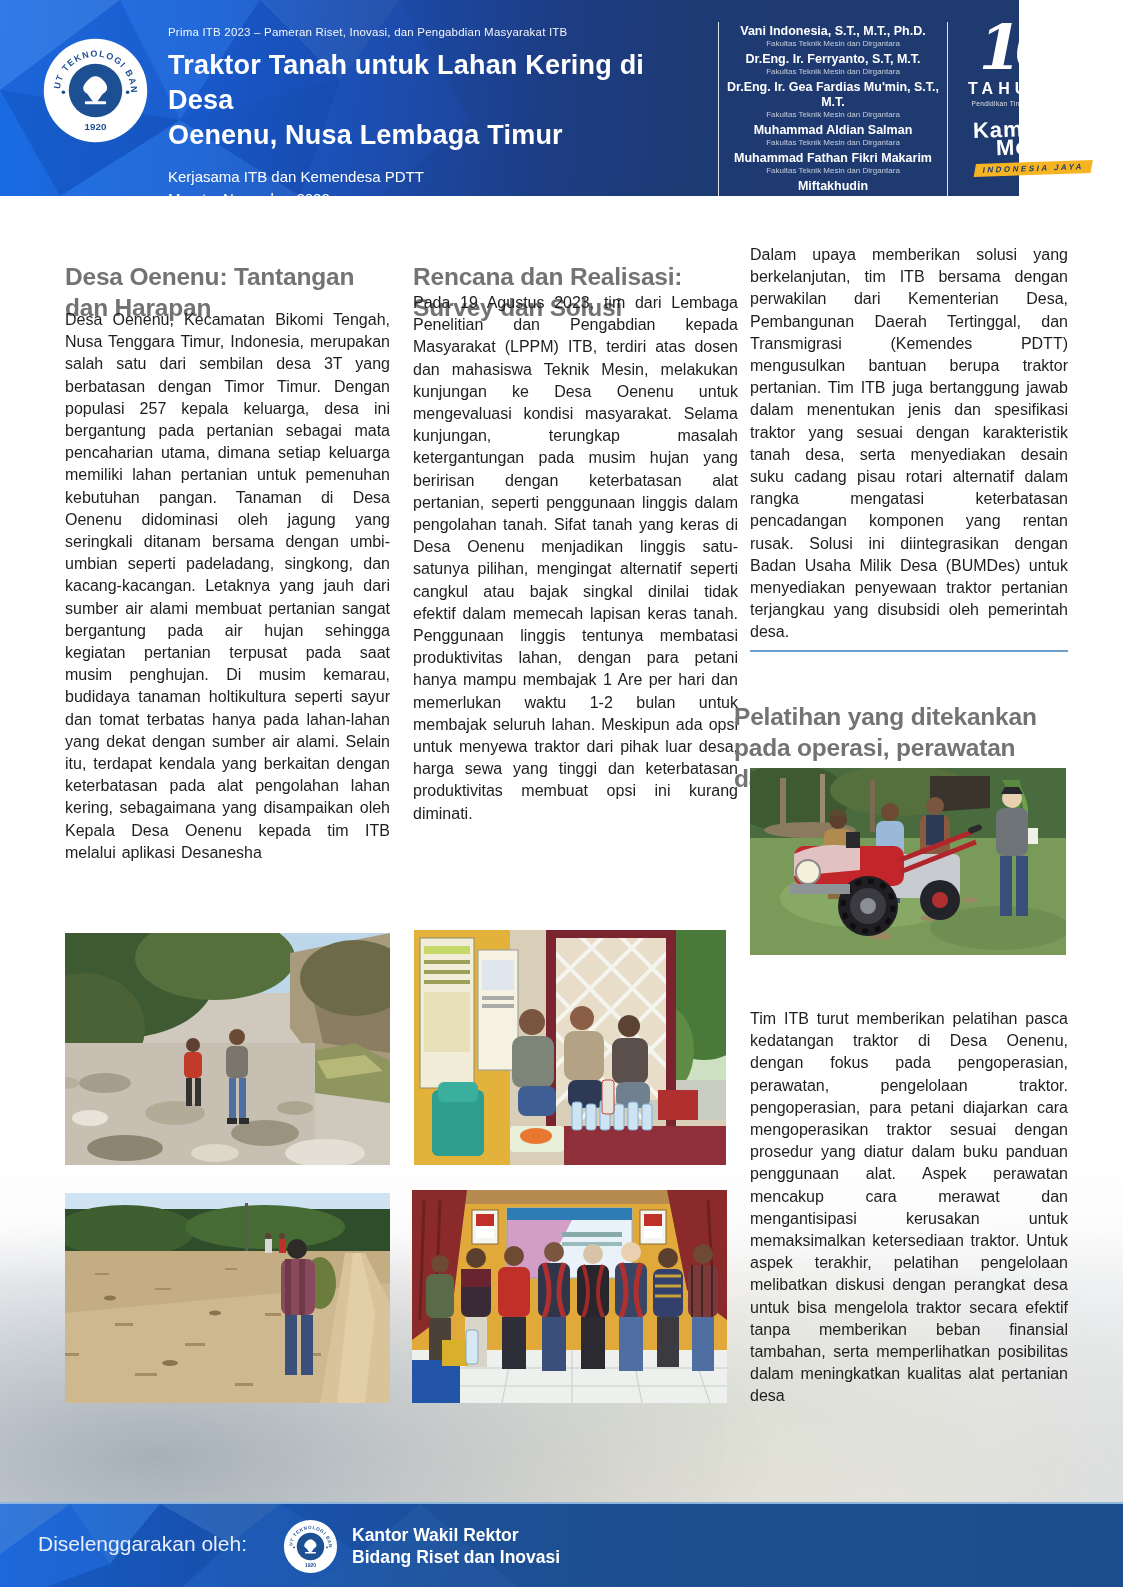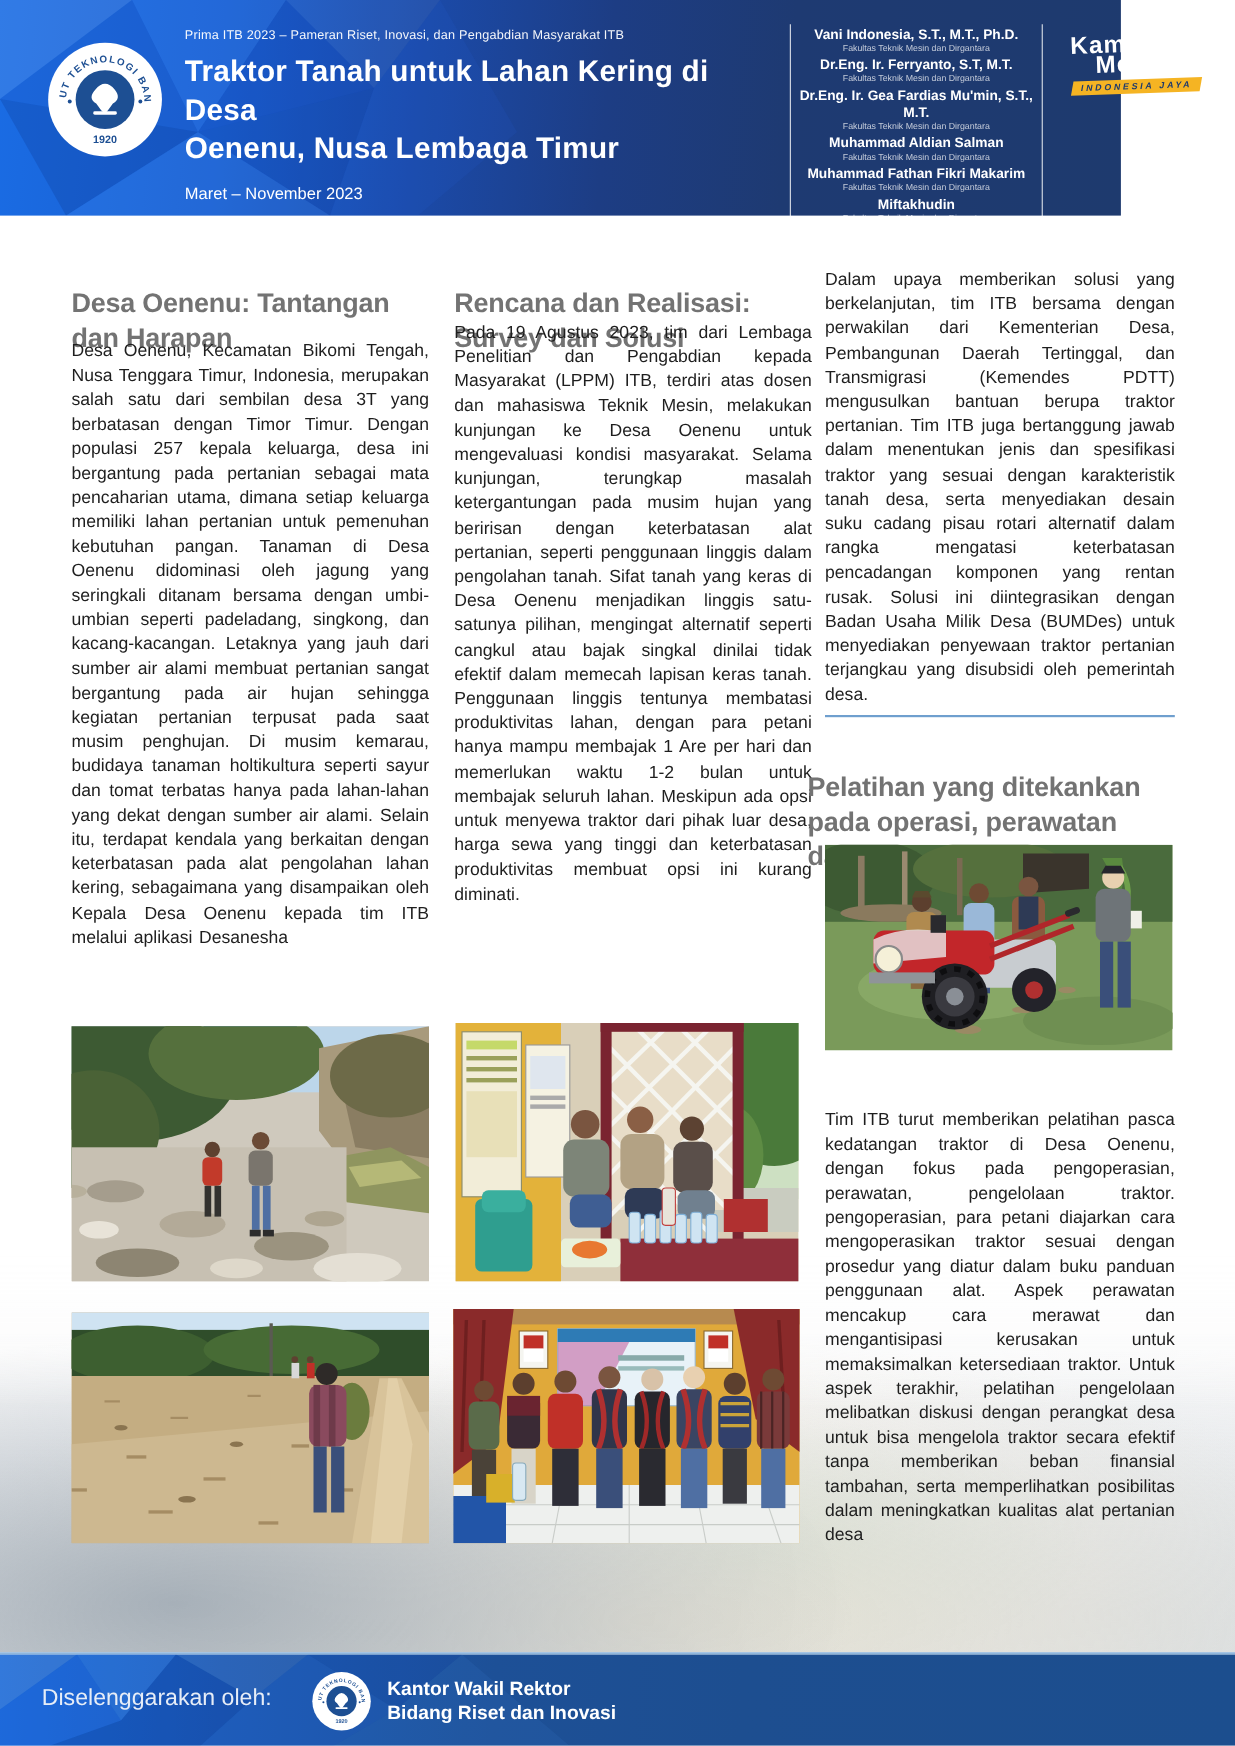--- a/index.html
+++ b/index.html
@@ -107,20 +107,21 @@
         <use href="#itb-seal"></use>
       </svg>
 
     <div class="hdr-text">
       <div class="kicker">Prima ITB 2023 – Pameran Riset, Inovasi, dan Pengabdian Masyarakat ITB</div>
       <div class="title">
         <span>Traktor Tanah untuk Lahan Kering di Desa</span><br>
         <span>Oenenu, Nusa Lembaga Timur</span>
       </div>
       <div class="subtitle">
+        <div>Kerjasama ITB dan Kemendesa PDTT</div>
         <div>Maret – November 2023</div>
       </div>
     </div>
 
     <div class="authors">
       <div class="author">
         <div class="a-name">Vani Indonesia, S.T., M.T., Ph.D.</div>
         <div class="a-aff">Fakultas Teknik Mesin dan Dirgantara</div>
       </div>
       <div class="author">
@@ -139,20 +140,25 @@
         <div class="a-name">Muhammad Fathan Fikri Makarim</div>
         <div class="a-aff">Fakultas Teknik Mesin dan Dirgantara</div>
       </div>
       <div class="author">
         <div class="a-name">Miftakhudin</div>
         <div class="a-aff">Fakultas Teknik Mesin dan Dirgantara</div>
       </div>
     </div>
 
     <div class="hdr-logos">
+      <div class="logo103">
+        <div class="n103">103</div>
+        <div class="tahun">TAHUN ITB</div>
+        <div class="tagline103">Pendidikan Tinggi Teknik di Indonesia</div>
+      </div>
       <div class="km">
         <div class="km1">Kampus</div>
         <div class="km2">Merdeka</div>
         <div class="ribbon">INDONESIA JAYA</div>
       </div>
     </div>
   </header>
 
   <div class="watermark"></div>
 

